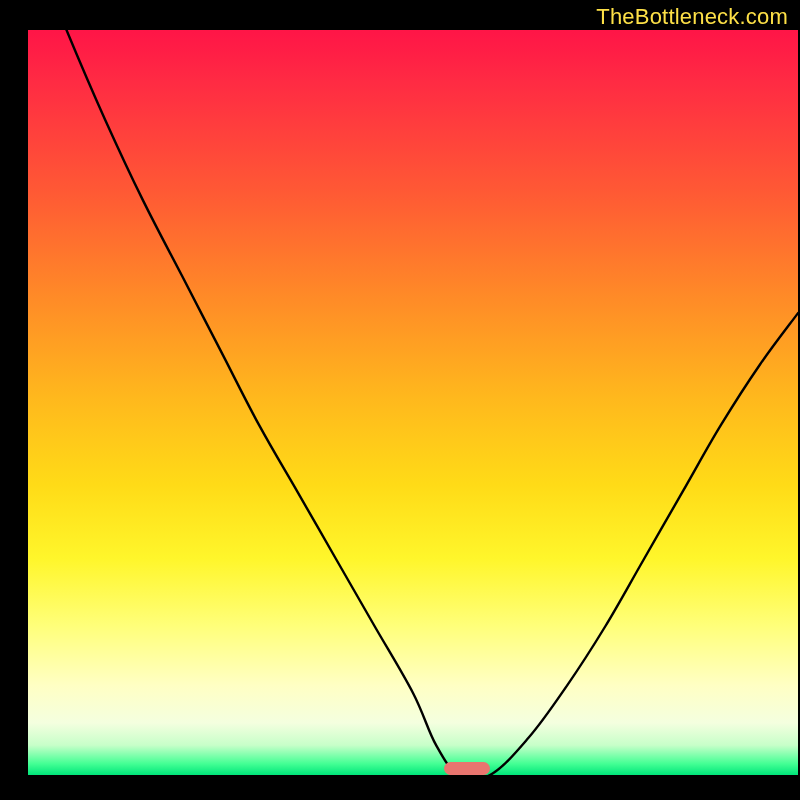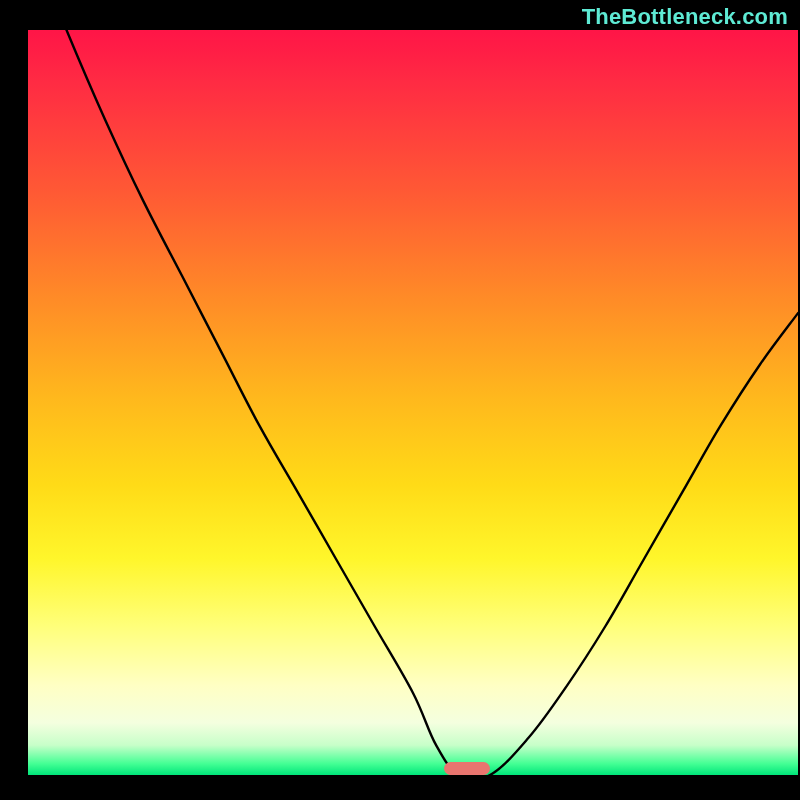--- a/index.html
+++ b/index.html
@@ -13,24 +13,24 @@
   .chart-container {
     position: relative;
     width: 800px;
     height: 800px;
     background: #000;
   }
   .watermark {
     position: absolute;
     top: 4px;
     right: 12px;
-    color: #5eead4;
+    color: #fde047;
     font-family: Arial, Helvetica, sans-serif;
     font-size: 22px;
-    font-weight: 700;
+    font-weight: 400;
     z-index: 5;
     letter-spacing: 0.2px;
   }
   .plot-area {
     position: absolute;
     left: 28px;
     top: 30px;
     width: 770px;
     height: 745px;
     overflow: hidden;

